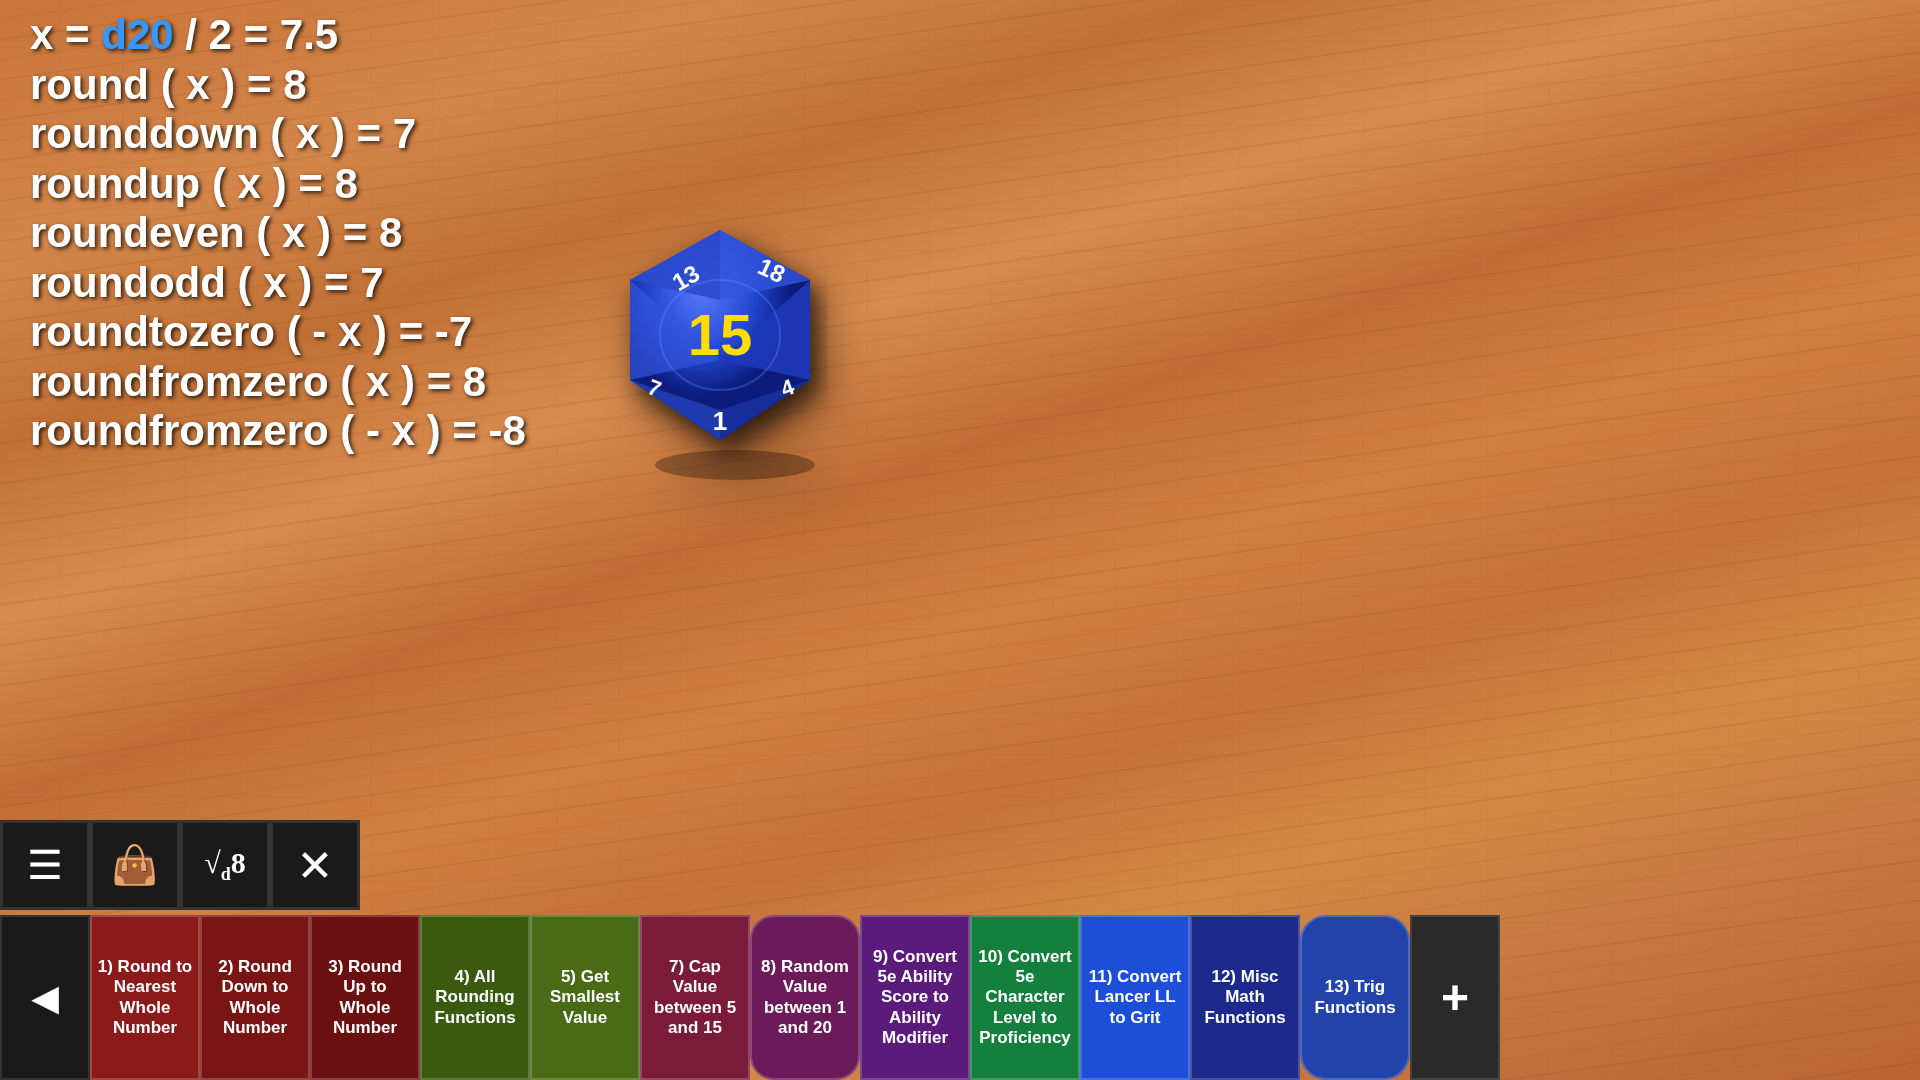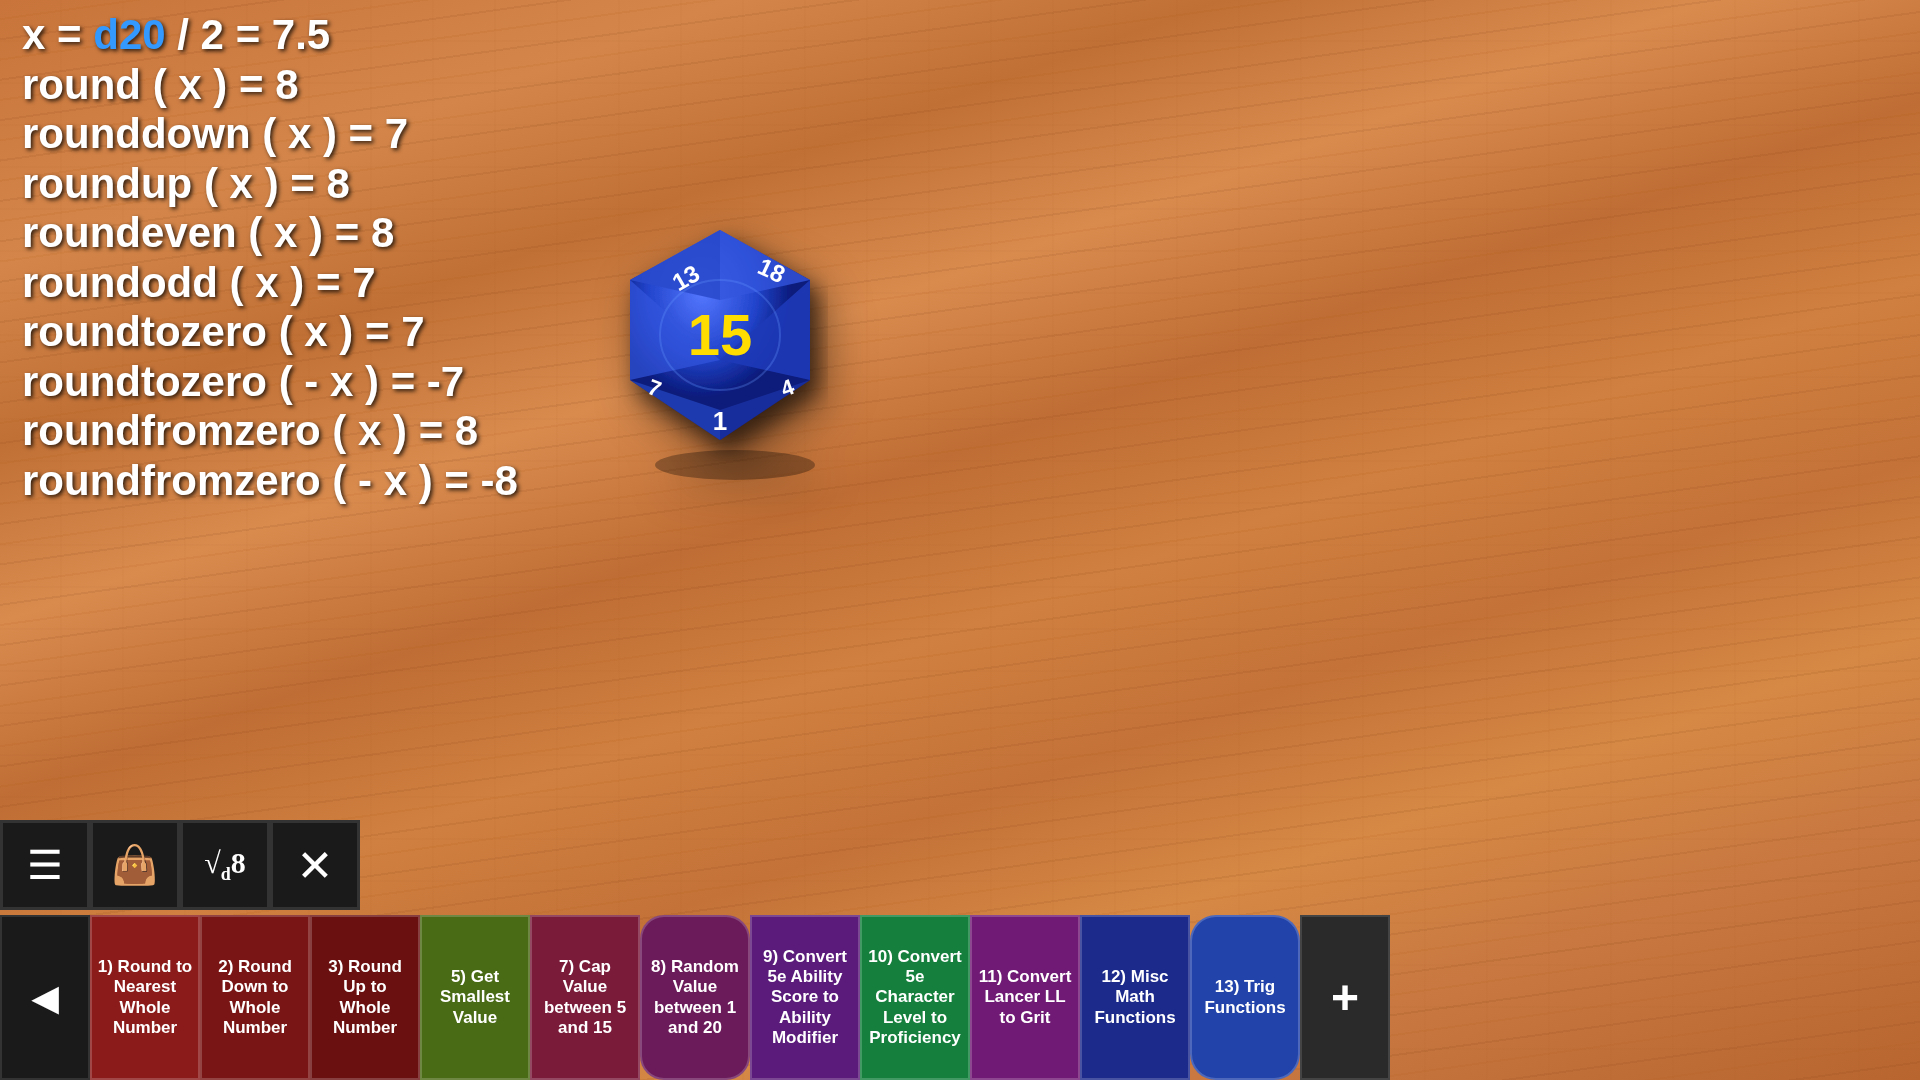--- a/index.html
+++ b/index.html
@@ -60,21 +60,21 @@
           transparent 38px,
           rgba(120,55,10,0.1) 38px,
           rgba(120,55,10,0.1) 40px
         );
     }
 
     
     #math-display {
       position: absolute;
       top: 0;
-      left: 4px;
+      left: 12px;
       padding: 10px 18px;
       color: white;
       text-shadow: 2px 2px 4px rgba(0,0,0,0.8);
     }
 
     .math-line {
       font-size: 42px;
       font-weight: bold;
       line-height: 1.18;
       font-family: 'Arial', sans-serif;
@@ -197,21 +197,20 @@
 
 <div id="math-display">
   <div class="math-line">
     <span>x = </span><span class="highlight-blue">d20</span><span> / 2 = 7.5</span>
   </div>
   <div class="math-line">round ( x ) = 8</div>
   <div class="math-line">rounddown ( x ) = 7</div>
   <div class="math-line">roundup ( x ) = 8</div>
   <div class="math-line">roundeven ( x ) = 8</div>
   <div class="math-line">roundodd ( x ) = 7</div>
-  <div class="math-line">roundtozero ( x ) = 7</div>
   <div class="math-line">roundtozero ( - x ) = -7</div>
   <div class="math-line">roundfromzero ( x ) = 8</div>
   <div class="math-line">roundfromzero ( - x ) = -8</div>
 </div>
 
 <div id="dice-container">
   <svg class="dice-svg" viewBox="0 0 280 280" xmlns="http://www.w3.org/2000/svg">
     <defs>
       <radialGradient id="diceGrad" cx="40%" cy="30%">
         <stop offset="0%" stop-color="#5577ff"></stop>
@@ -273,36 +272,39 @@
 
     <div class="fn-btn fn-btn-medium" style="background:#8b1a1a;">
       <span>1) Round to Nearest Whole Number</span>
     </div>
     <div class="fn-btn fn-btn-medium" style="background:#7a1515;">
       <span>2) Round Down to Whole Number</span>
     </div>
     <div class="fn-btn fn-btn-medium" style="background:#6b1010;">
       <span>3) Round Up to Whole Number</span>
     </div>
+    <div class="fn-btn fn-btn-medium" style="background:#3a5a10;">
+      <span>4) All Rounding Functions</span>
+    </div>
     <div class="fn-btn fn-btn-medium" style="background:#4a6b15;">
       <span>5) Get Smallest Value</span>
     </div>
     <div class="fn-btn fn-btn-medium" style="background:#7a1b3a;">
       <span>7) Cap Value between 5 and 15</span>
     </div>
     <div class="fn-btn fn-btn-medium" style="background:#6b1b5a;border-radius:24px;">
       <span>8) Random Value between 1 and 20</span>
     </div>
     <div class="fn-btn fn-btn-medium" style="background:#5a1b7a;">
       <span>9) Convert 5e Ability Score to Ability Modifier</span>
     </div>
     <div class="fn-btn fn-btn-medium" style="background:#15803d;">
       <span>10) Convert 5e Character Level to Proficiency</span>
     </div>
-    <div class="fn-btn fn-btn-medium" style="background:#701a75;">
+    <div class="fn-btn fn-btn-medium" style="background:#1d4ed8;">
       <span>11) Convert Lancer LL to Grit</span>
     </div>
     <div class="fn-btn fn-btn-medium" style="background:#1b2a8b;">
       <span>12) Misc Math Functions</span>
     </div>
     <div class="fn-btn fn-btn-medium" style="background:#2244aa;border-radius:26px;">
       <span>13) Trig Functions</span>
     </div>
 
     <div class="plus-btn">

